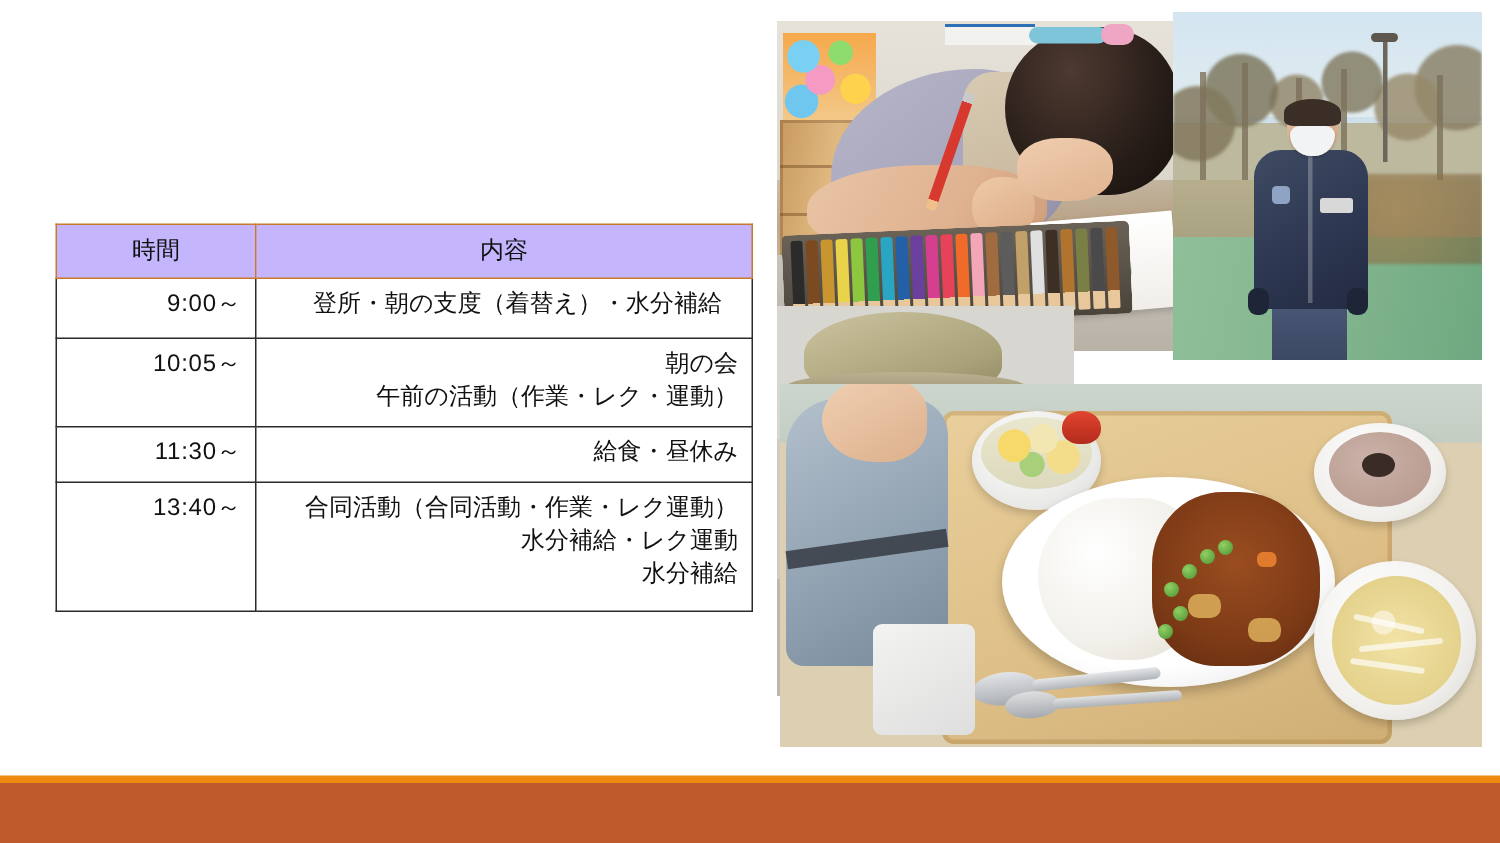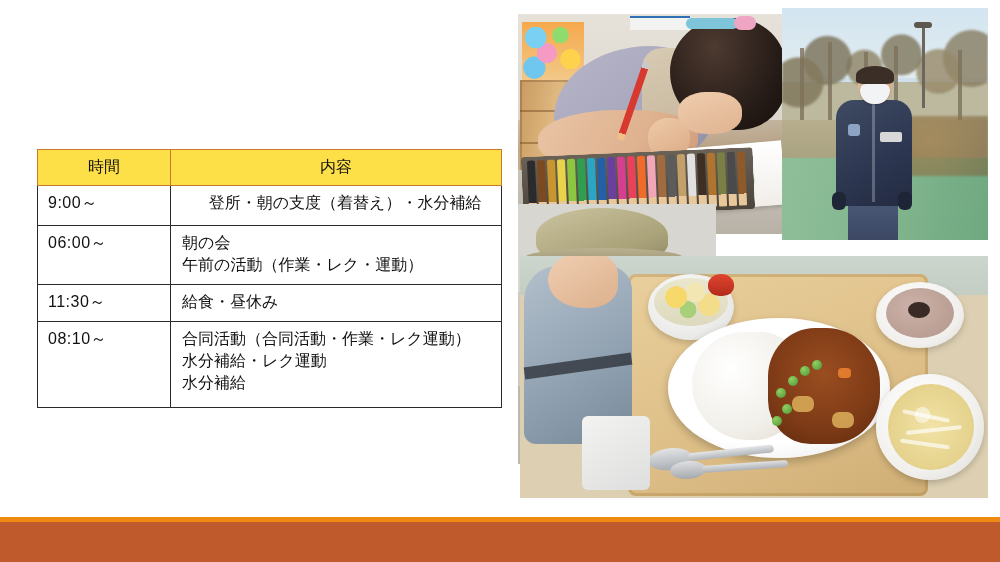--- a/index.html
+++ b/index.html
@@ -45,37 +45,38 @@
     left: 37px;
     top: 149px;
     width: 464px;
     border-collapse: collapse;
     table-layout: fixed;
   }
   #schedule-table col.c-time { width: 133px; }
   #schedule-table col.c-body { width: 331px; }
 
   #schedule-table th {
-    background: #fde047;
+    background: #c4b5fd;
     border: 1px solid #C9792C;
     font-size: 16px;
     font-weight: 400;
     color: #111111;
     text-align: center;
     height: 36px;
     padding: 0 6px;
   }
 
   #schedule-table td {
     border: 1px solid #2b2b2b;
     font-size: 16px;
     color: #111111;
     vertical-align: top;
     padding: 6px 9px 8px 9px;
     line-height: 1.38;
+    text-align: right;
   }
   #schedule-table td.time {
     white-space: nowrap;
     letter-spacing: 0.5px;
     padding-left: 10px;
   }
   #schedule-table td.content { padding-left: 11px; }
   #schedule-table td.content.center {
     text-align: center;
     padding-left: 27px;
@@ -373,36 +374,36 @@
     <tbody>
 
       <tr class="r-1">
         <td class="time">9:00～</td>
         <td class="content center">
           <span class="cline">登所・朝の支度（着替え）・水分補給</span>
         </td>
       </tr>
 
       <tr class="r-2">
-        <td class="time">06:00～</td>
+        <td class="time">10:05～</td>
         <td class="content">
           <span class="cline">朝の会</span>
           <span class="cline">午前の活動（作業・レク・運動）</span>
         </td>
       </tr>
 
       <tr class="r-3">
         <td class="time">11:30～</td>
         <td class="content">
           <span class="cline">給食・昼休み</span>
         </td>
       </tr>
 
       <tr class="r-4">
-        <td class="time">08:10～</td>
+        <td class="time">13:40～</td>
         <td class="content">
           <span class="cline">合同活動（合同活動・作業・レク運動）</span>
           <span class="cline">水分補給・レク運動</span>
           <span class="cline">水分補給</span>
         </td>
       </tr>
 
 
     </tbody>
   </table>

